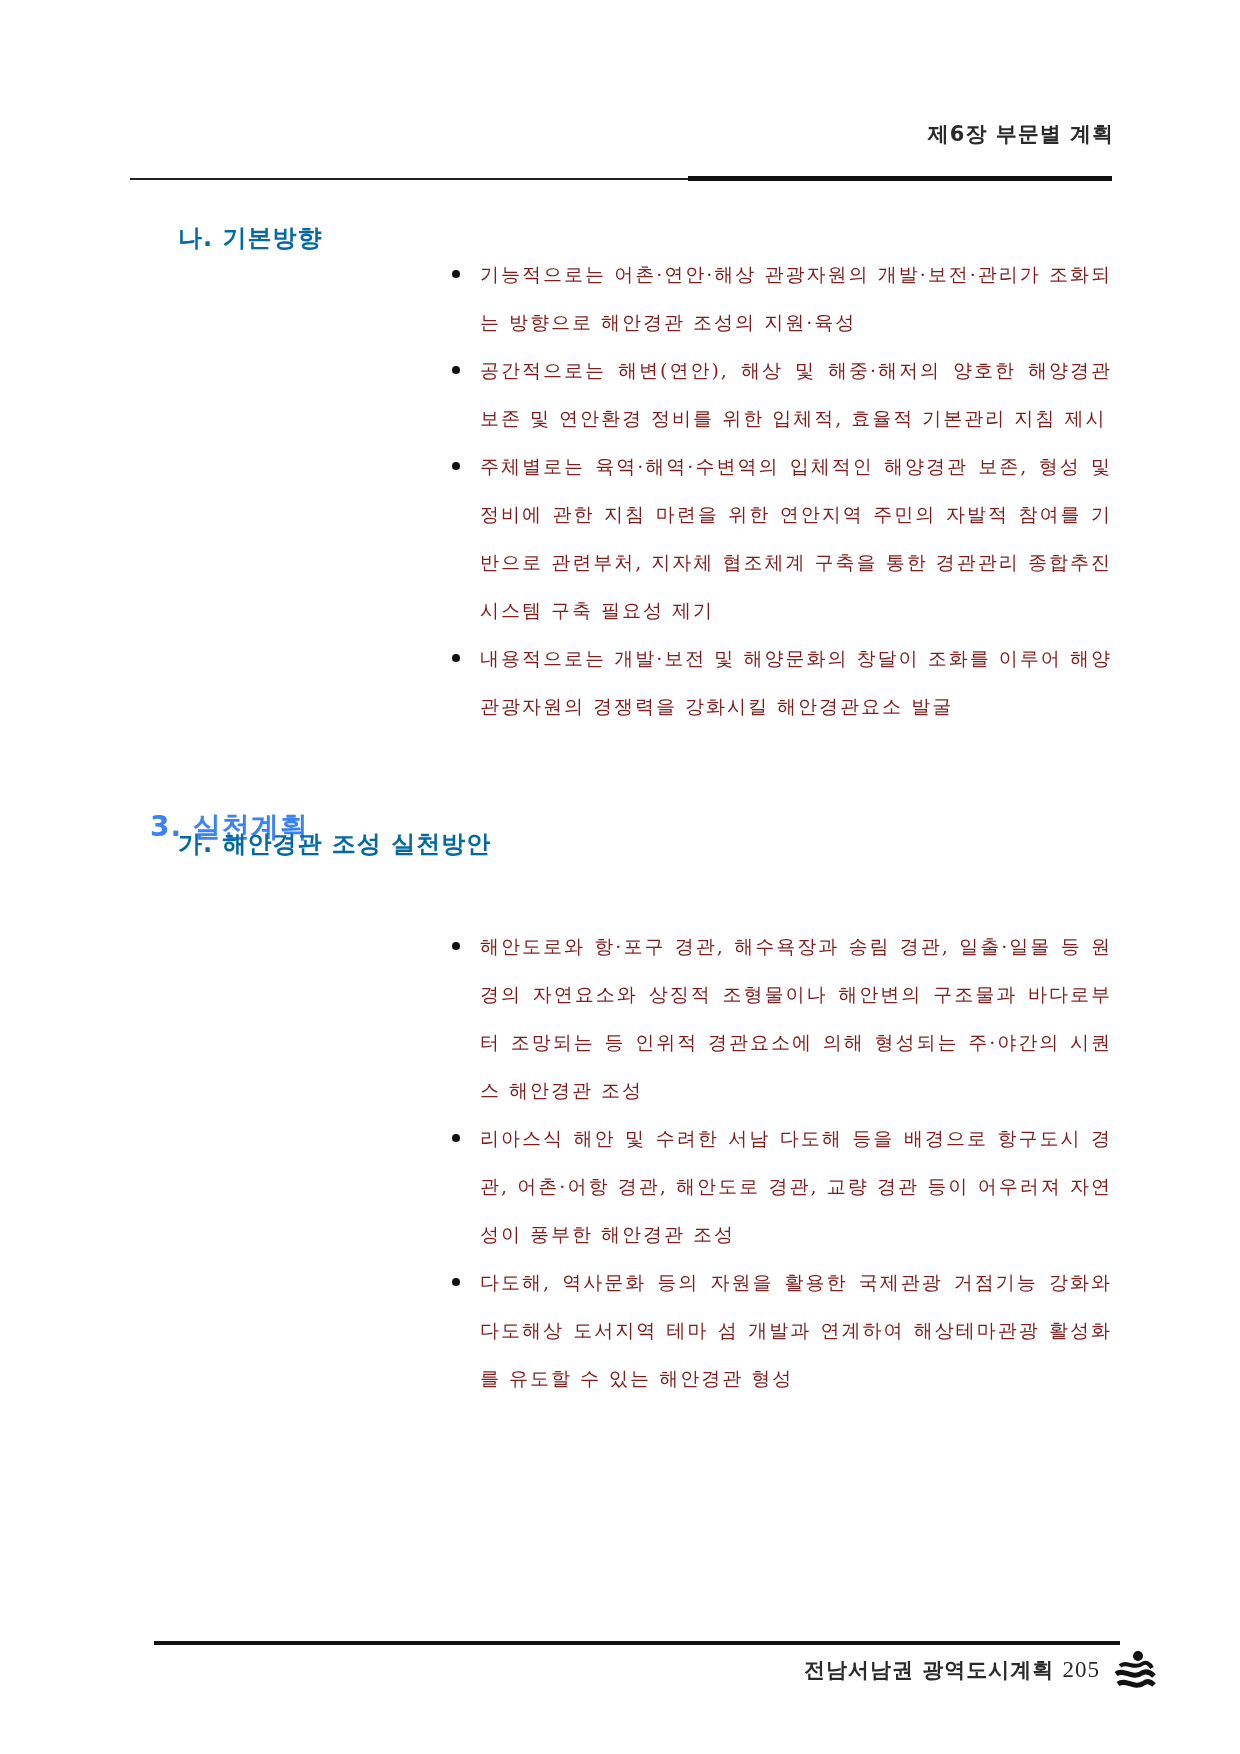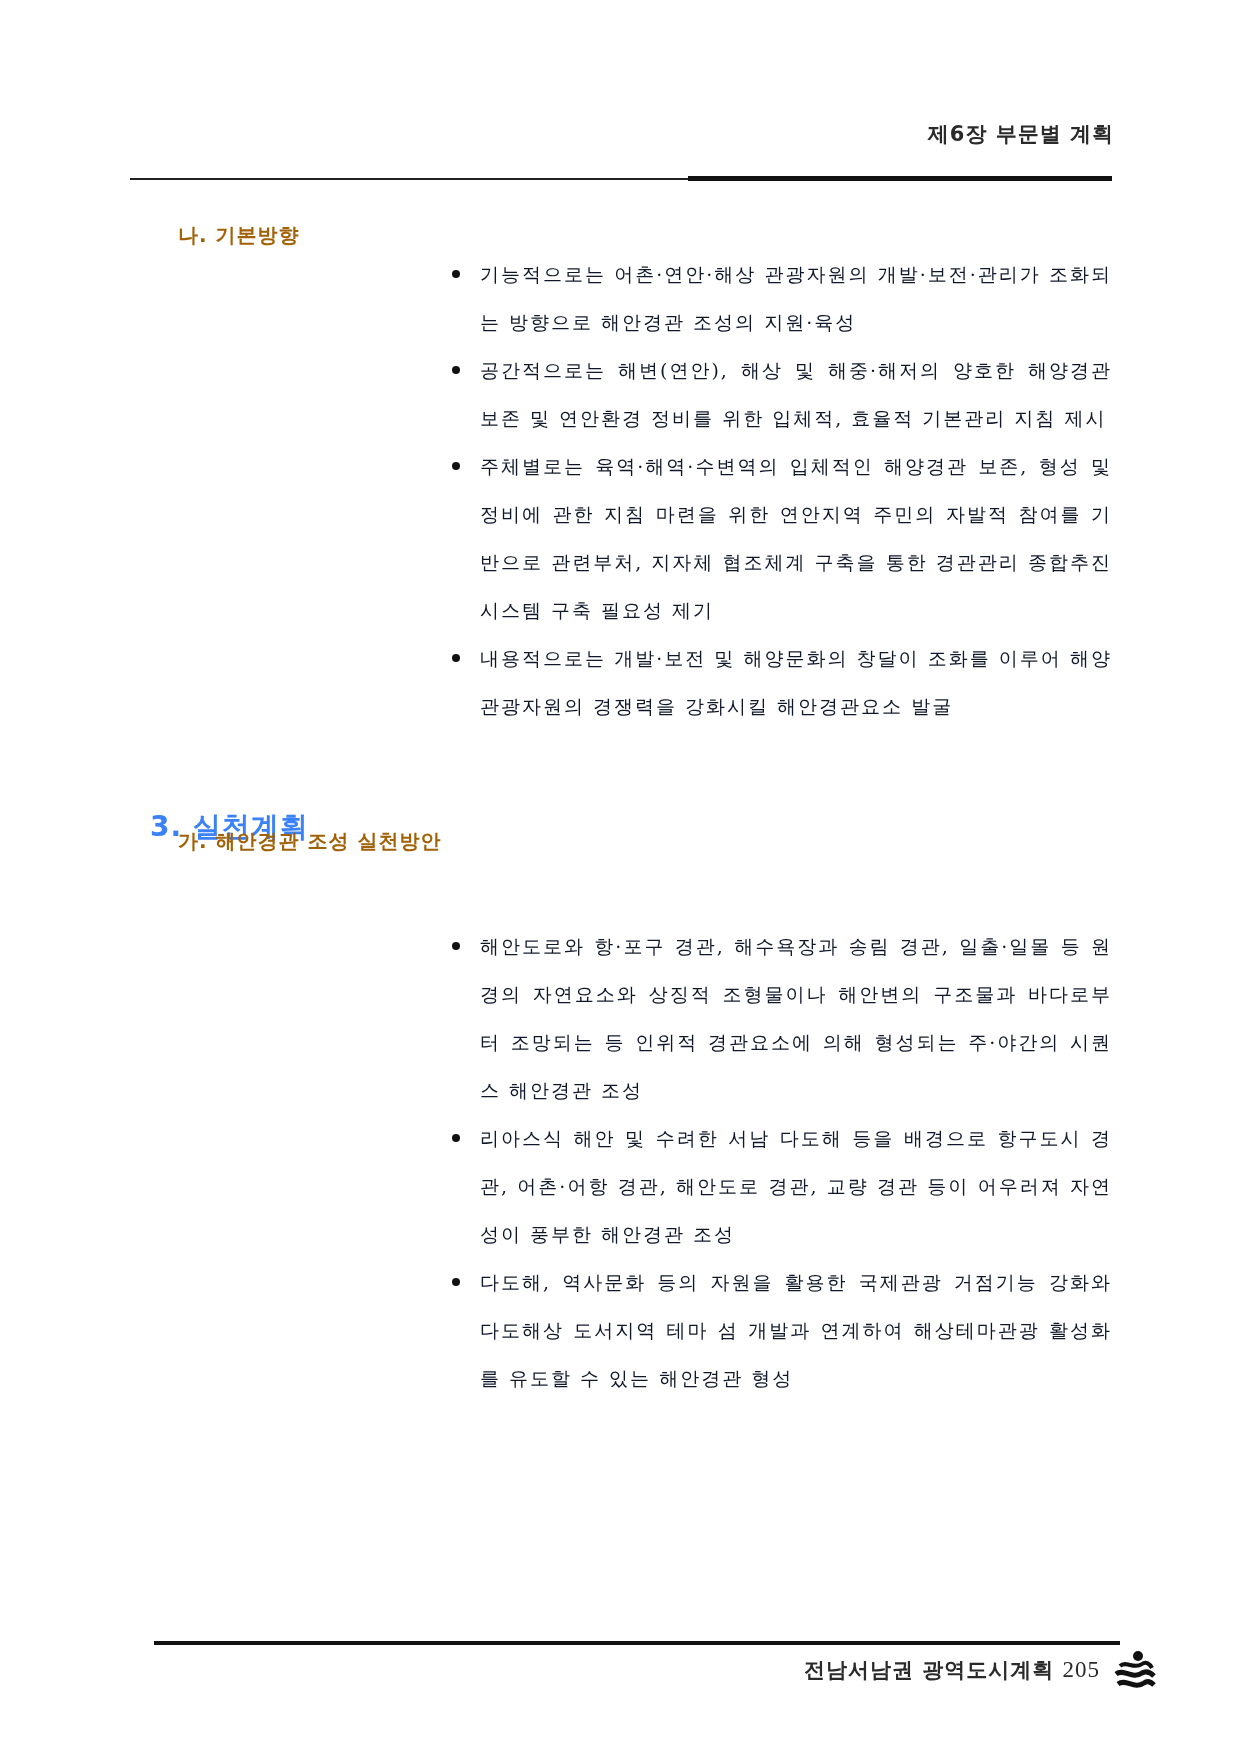--- a/index.html
+++ b/index.html
@@ -13,29 +13,29 @@
       font-weight: bold; font-size: 21px; letter-spacing: 1px; color: #2a2a2a;
     }
     .header-rule-thin {
       position: absolute; top: 178px; left: 130px; width: 560px; height: 2px; background: #222;
     }
     .header-rule-thick {
       position: absolute; top: 176px; left: 688px; width: 424px; height: 5px; background: #111;
     }
     .subhead {
       position: absolute; font-family: "DejaVu Sans", "Liberation Sans", sans-serif;
-      font-weight: bold; font-size: 20px; color: #a16207; letter-spacing: 1px;
+      font-weight: bold; font-size: 24px; color: #0369a1; letter-spacing: 1px;
     }
     .section-head {
       position: absolute; font-family: "DejaVu Sans", "Liberation Sans", sans-serif;
       font-weight: bold; font-size: 28px; color: #3b82f6; letter-spacing: 1px;
     }
     .bullet-block {
       position: absolute; left: 452px; width: 660px;
-      font-size: 19px; line-height: 48px; color: #0f172a; letter-spacing: 2px;
+      font-size: 19px; line-height: 48px; color: #7f1d1d; letter-spacing: 2px;
     }
     .bullet-item { position: relative; padding-left: 28px; text-align: justify; }
     .bullet-dot {
       position: absolute; left: 0; top: 20px; width: 8px; height: 8px;
       border-radius: 50%; background: #111;
     }
     .footer-rule {
       position: absolute; top: 1641px; left: 154px; width: 966px; height: 4px; background: #111;
     }
     .footer-text {

